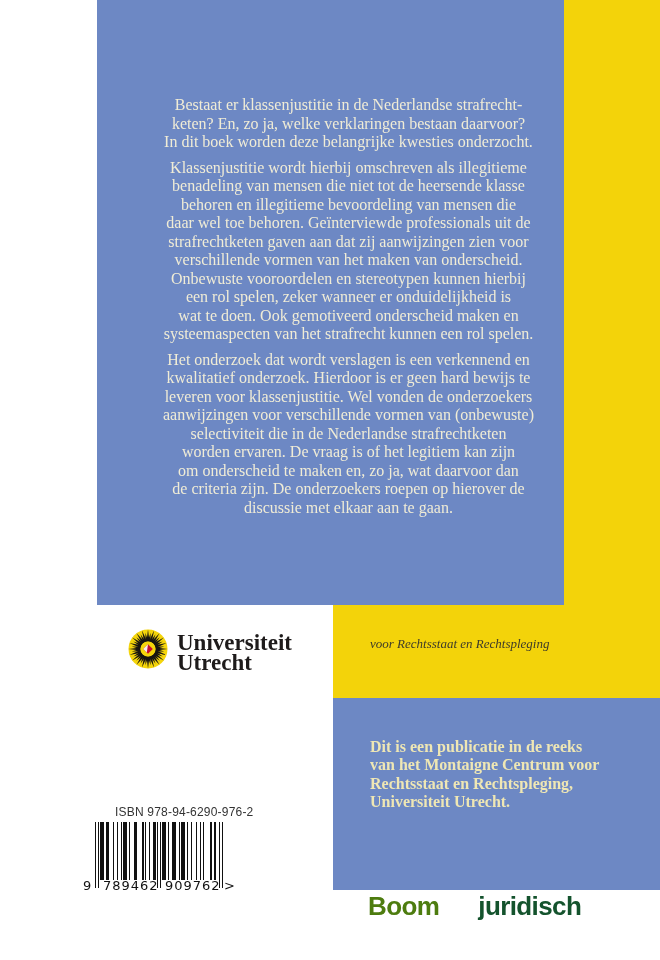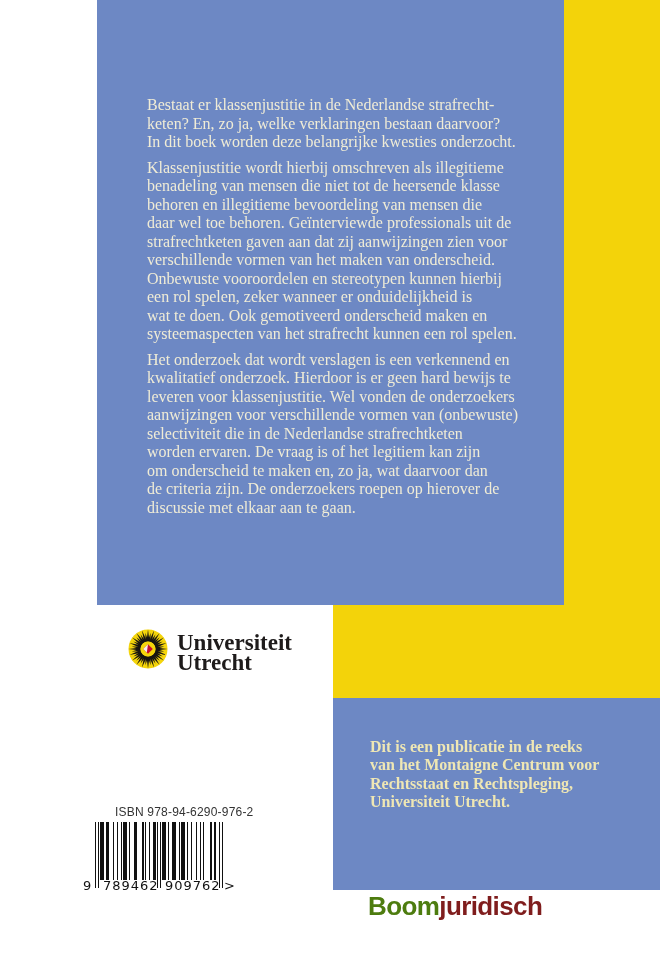--- a/index.html
+++ b/index.html
@@ -9,20 +9,21 @@
   }
   
   .yellow-shape{
     position:absolute;left:333px;top:0;width:327px;height:698px;
     background:#f3d30a;
   }
   
   .blue-panel{
     position:absolute;left:97px;top:0;width:467px;height:605px;
     background:#6d88c4;
+    text-align:center;
   }
   .cover-text{
     padding:96px 14px 0 50px;
     color:#f0ecd6;font-size:16px;line-height:18.5px;
   }
   .cover-text p{margin:0 0 7px 0;white-space:pre-line;}
   
   .uu-logo{position:absolute;left:127px;top:628px;width:42px;height:42px;}
   .uu-wordmark{
     position:absolute;left:177px;top:633px;
@@ -64,21 +65,21 @@
   .bc-d1{left:8px;width:51px;text-align:right;letter-spacing:1px;}
   .bc-d2{left:70px;width:51px;text-align:right;letter-spacing:1px;}
   .bc-d3{left:129px;}
   
   .boom-logo{
     position:absolute;left:368px;top:891px;
     font-family:"Liberation Sans",sans-serif;font-weight:bold;
     font-size:26px;letter-spacing:-0.6px;
   }
   .boom-black{color:#4d7c0f;}
-  .boom-blue{color:#7f1d1d;}
+  .boom-blue{color:#14532d;margin-left:39px;}
 </style>
 </head>
 <body>
 
 <div class="cover">
 
   <div class="yellow-shape"></div>
 
   <div class="blue-panel">
     <div class="cover-text">
@@ -157,20 +158,21 @@
       <path d="M0,-4.8 L-4.8,0 L-1.2,3.4 Z" fill="#ffffff" opacity="0.92"></path>
     </svg>
   </div>
 
   <div class="uu-wordmark">
     <div>Universiteit</div>
     <div>Utrecht</div>
   </div>
 
   <div class="montaigne">
+    <div class="montaigne-sub">voor Rechtsstaat en Rechtspleging</div>
   </div>
 
   <div class="series-box">
     <div class="series-note">Dit is een publicatie in de reeks
 van het Montaigne Centrum voor
 Rechtsstaat en Rechtspleging,
 Universiteit Utrecht.</div>
   </div>
 
   <div class="isbn-block">

